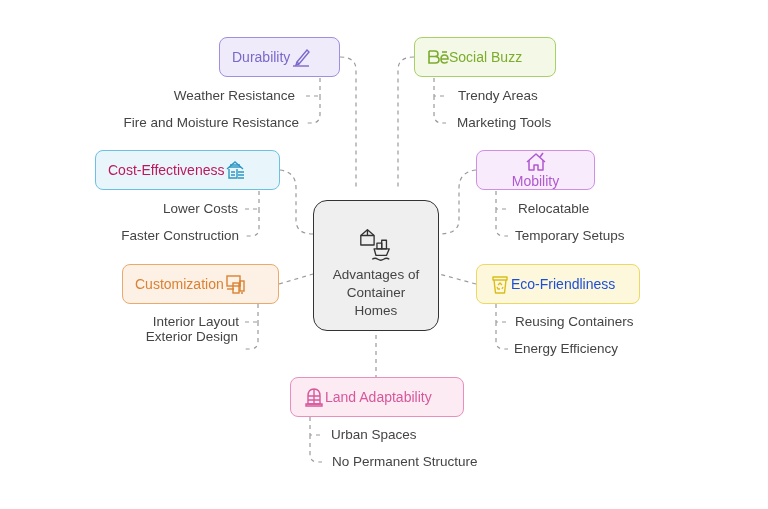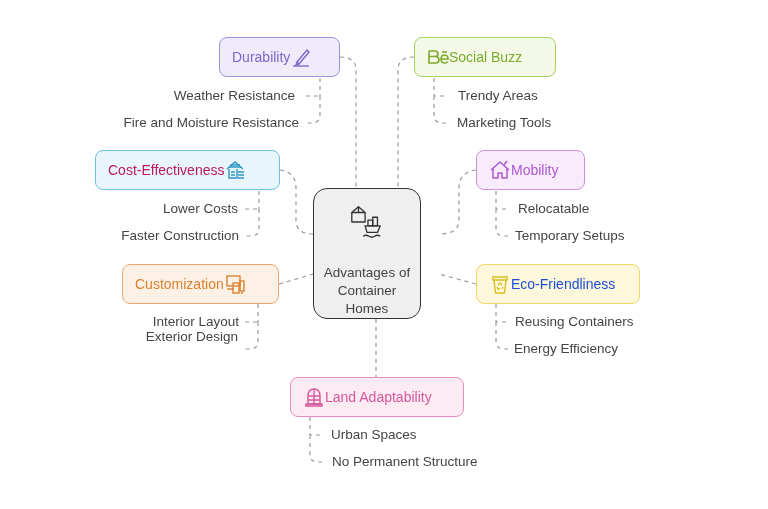--- a/index.html
+++ b/index.html
@@ -1,22 +1,22 @@
 <!DOCTYPE html>
 <html><head>
 <meta charset="utf-8">
 <style>
   html, body { margin: 0; padding: 0; background: #ffffff; }
   body { width: 768px; height: 509px; position: relative; overflow: hidden;
          font-family: "Liberation Sans", "DejaVu Sans", sans-serif; }
   #connectors { position: absolute; left: 0; top: 0; width: 768px; height: 509px; }
   #connectors path { fill: none; stroke: #9a9a9a; stroke-width: 1.2; stroke-dasharray: 4 4; }
-  .center { position: absolute; left: 313px; top: 188px; width: 108px; height: 131px;
+  .center { position: absolute; left: 313px; top: 200px; width: 126px; height: 131px;
             background: #efefef; border: 1.6px solid #333; border-radius: 14px; box-sizing: border-box;
-            display: flex; flex-direction: column; align-items: center; justify-content: space-between; }
+            display: flex; flex-direction: column; align-items: center; justify-content: center; }
   .center .icon { margin-top: 14px; width: 38px; height: 38px; }
   .center .title { font-size: 13.5px; color: #444; text-align: center; line-height: 18px; margin-top: 2px; }
   .node { position: absolute; height: 40px; border-radius: 8px; box-sizing: border-box;
           border: 1.5px solid; display: flex; align-items: center; gap: 0; padding: 0 12px;
           font-size: 14px; white-space: nowrap; }
   .node svg { width: 22px; height: 22px; flex: none; }
   .leaf { position: absolute; font-size: 13.5px; color: #444; white-space: nowrap; line-height: 16px; }
   .leaf.right-align { text-align: center; }
 </style>
 </head>
@@ -81,21 +81,21 @@
     <path d="M3 10 L11 3 L19 10"></path>
       <path d="M6 6 L16 6 M5 8 L17 8"></path>
       <path d="M5 10 L5 19 L13 19 L13 10"></path>
     <path d="M14 13 L20 13 M14 16 L20 16 M14 19 L20 19"></path>
       <path d="M7 13 L11 13 M7 16 L11 16"></path>
   </svg>
 </div>
 <div class="leaf right-align" style="right:530px;top:201px;">Lower Costs</div>
 <div class="leaf right-align" style="right:529px;top:228px;">Faster Construction</div>
 
-<div class="node" style="left:476px;top:150px;width:109px;color:#b058cf;background:#f8ecfc;border-color:#cf8fe5;">
+<div class="node" style="left:476px;top:150px;width:119px;color:#b058cf;background:#f8ecfc;border-color:#cf8fe5;flex-direction:column;">
   <svg viewBox="0 0 22 22" fill="none" stroke="#b058cf" stroke-width="1.5" stroke-linejoin="round">
     <path d="M2 11 L11 3 L20 11"></path>
       <path d="M4 9 L4 19 L9 19 L9 14 L13 14 L13 19 L18 19 L18 9"></path>
       <path d="M15 6 L18 2"></path>
   </svg>
   <span>Mobility</span>
 </div>
 <div class="leaf" style="left:518px;top:201px;text-align:right;">Relocatable</div>
 <div class="leaf" style="left:515px;top:228px;">Temporary Setups</div>
 

